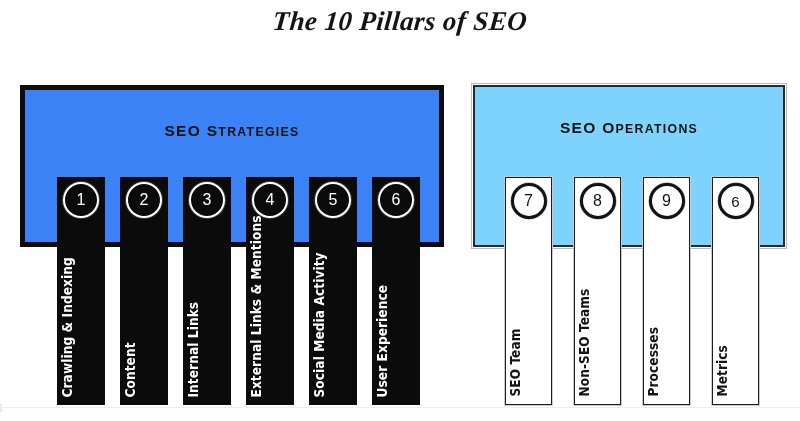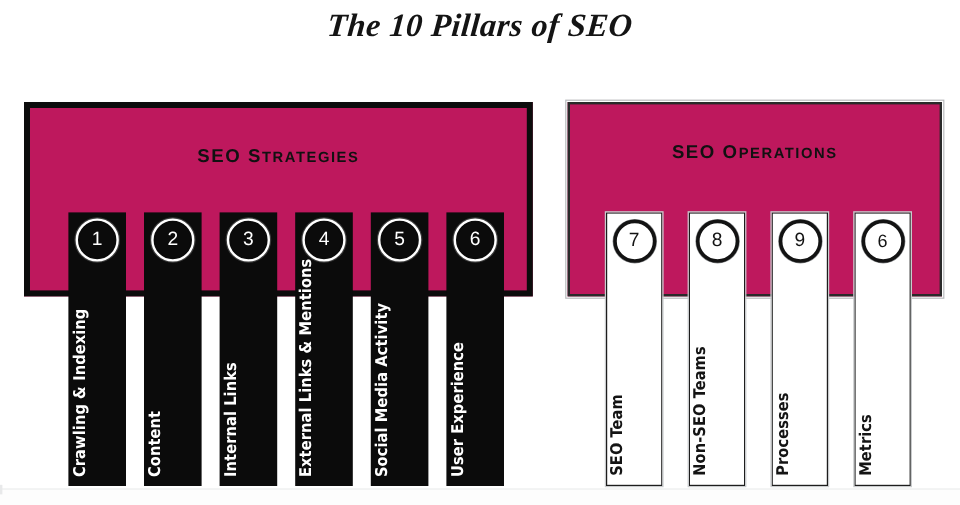--- a/index.html
+++ b/index.html
@@ -45,27 +45,27 @@
     color: #141414;
     transform: skewX(-5deg);
   }
 
   
   .panel { position: absolute; }
 
   #panel-strategies {
     left: 20px; top: 85px;
     width: 424px; height: 162px;
-    background: #be185d;
+    background: #3b82f6;
     border: 5px solid #0c0c0c;
   }
   #panel-operations {
     left: 473px; top: 85px;
     width: 312px; height: 162px;
-    background: #be185d;
+    background: #7dd3fc;
     border: 2px solid #2a2a2a;
     outline: 1px solid #b9bbbd;
     outline-offset: 1px;
   }
 
   .panel-heading {
     position: absolute;
     left: 0; width: 100%;
     text-align: center;
     font-family: "Liberation Sans", sans-serif;

